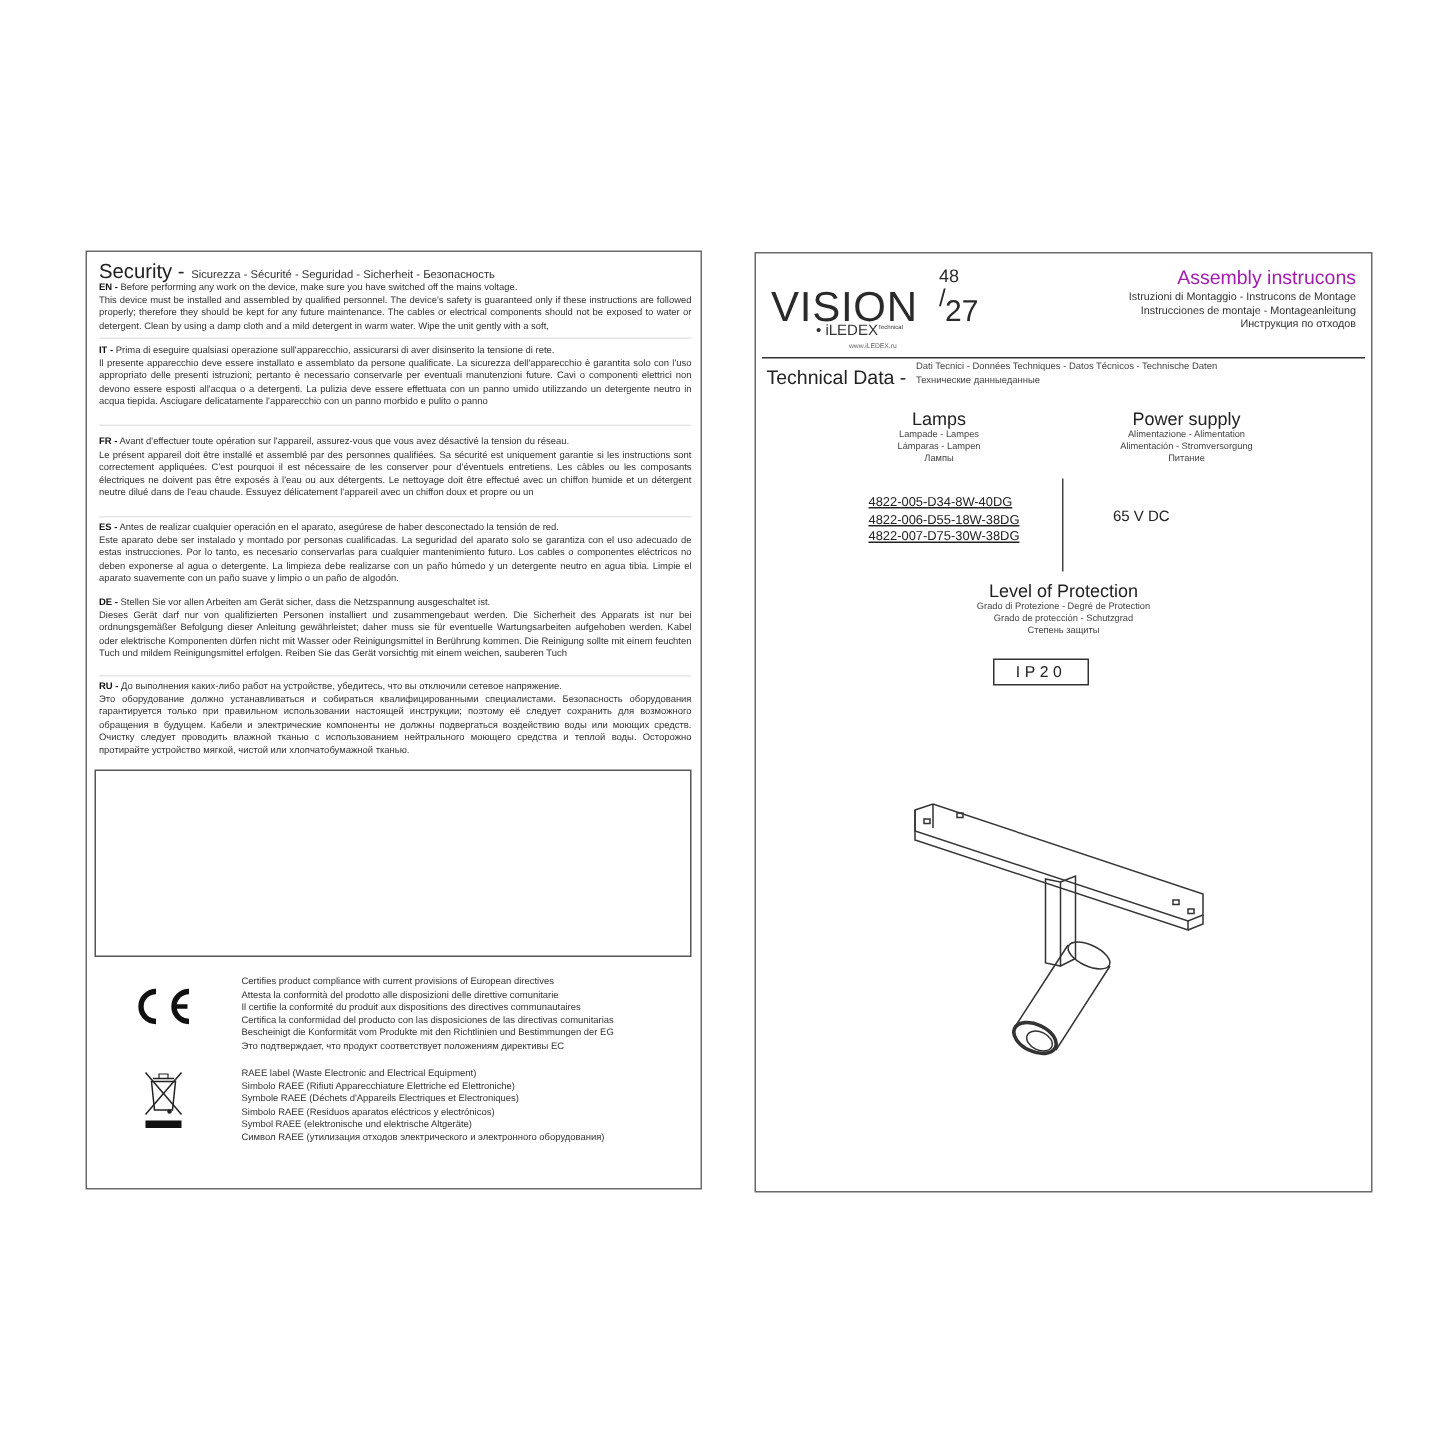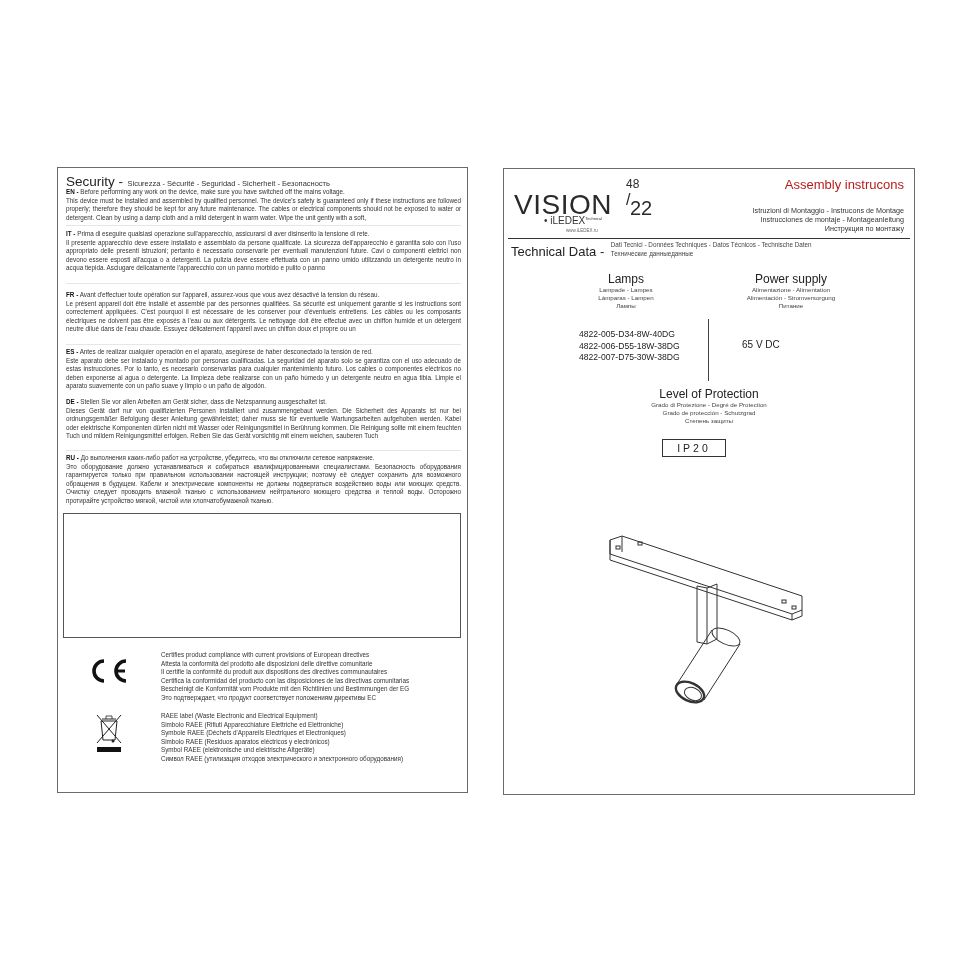--- a/index.html
+++ b/index.html
@@ -22,31 +22,31 @@
   
   .logo { position:absolute; left:10px; top:8px; width:150px; height:60px; }
   .logo .vision { position:absolute; left:0; top:12px; font-size:28px; letter-spacing:0.5px; color:#2a2a2a; }
   .logo .n48 { position:absolute; left:112px; top:0; font-size:12px; color:#2a2a2a; }
   .logo .n22 { position:absolute; left:116px; top:20px; font-size:20px; color:#2a2a2a; }
   .logo .slash { position:absolute; left:112px; top:14px; font-size:16px; color:#2a2a2a; }
   .logo .brand { position:absolute; left:30px; top:38px; font-size:10px; color:#333; white-space:nowrap; }
   .logo .brand sup { font-size:4px; }
   .logo .url { position:absolute; left:52px; top:51px; font-size:4.5px; color:#666; }
   .assembly { position:absolute; right:10px; top:8px; text-align:right; white-space:nowrap; }
-  .assembly .h { font-size:13px; color:#b91c1c; margin-bottom:14px; }
+  .assembly .h { font-size:13px; color:#a21caf; margin-bottom:1px; }
   .assembly .s { font-size:7.2px; line-height:9.2px; color:#333; }
   .hr-thick { position:absolute; left:4px; right:4px; top:69px; border-top:1.5px solid #333; }
   .techdata { position:absolute; left:7px; top:72px; white-space:nowrap; }
   .techdata .big { font-size:13px; color:#222; vertical-align:top; display:inline-block; margin-top:3px; }
   .techdata .smallwrap { display:inline-block; vertical-align:top; font-size:6.3px; line-height:8.6px; color:#444; margin-left:2px; }
 
   .col-head { position:absolute; text-align:center; white-space:nowrap; }
   .col-head .h { font-size:12px; color:#222; }
   .col-head .s { font-size:6.2px; line-height:8px; color:#444; }
-  .lamps-list { position:absolute; left:75px; top:160px; font-size:8.6px; line-height:11.5px; color:#222; white-space:nowrap; }
+  .lamps-list { position:absolute; left:75px; top:160px; font-size:8.6px; line-height:11.5px; color:#222; white-space:nowrap;text-decoration:underline; }
   .vline { position:absolute; left:204px; top:150px; height:62px; border-left:1.5px solid #444; }
   .power-val { position:absolute; left:238px; top:170px; font-size:10px; color:#222; white-space:nowrap; }
   .ip-box { position:absolute; left:158px; top:270px; width:64px; height:18px; border:1.3px solid #333; box-sizing:border-box; font-size:10.5px; letter-spacing:3px; text-align:center; line-height:16px; color:#222; }
   .product-drawing { position:absolute; left:88px; top:355px; width:230px; height:200px; }
 </style>
 </head>
 <body>
 
 <div class="page" id="left-page">
   <div class="sec-title">
@@ -121,30 +121,30 @@
     <div>Symbol RAEE (elektronische und elektrische Altgeräte)</div>
     <div>Символ RAEE (утилизация отходов электрического и электронного оборудования)</div>
   </div>
 </div>
 
 <div class="page" id="right-page">
   <div class="logo">
     <span class="vision">VISION</span>
     <span class="n48">48</span>
     <span class="slash">/</span>
-    <span class="n22">22</span>
+    <span class="n22">27</span>
     <span class="brand"><span>• iLEDEX</span><sup>Technical</sup></span>
     <span class="url">www.iLEDEX.ru</span>
   </div>
 
   <div class="assembly">
     <div class="h">Assembly instrucons</div>
     <div class="s">Istruzioni di Montaggio - Instrucons de Montage</div>
     <div class="s">Instrucciones de montaje - Montageanleitung</div>
-    <div class="s">Инструкция по монтажу</div>
+    <div class="s">Инструкция по отходов</div>
   </div>
 
   <div class="hr-thick"></div>
 
   <div class="techdata">
     <span class="big">Technical Data -</span>
     <span class="smallwrap">
       <span>Dati Tecnici  - Données Techniques - Datos Técnicos - Technische Daten</span><br>
       <span>Технические данныеданные</span>
     </span>

